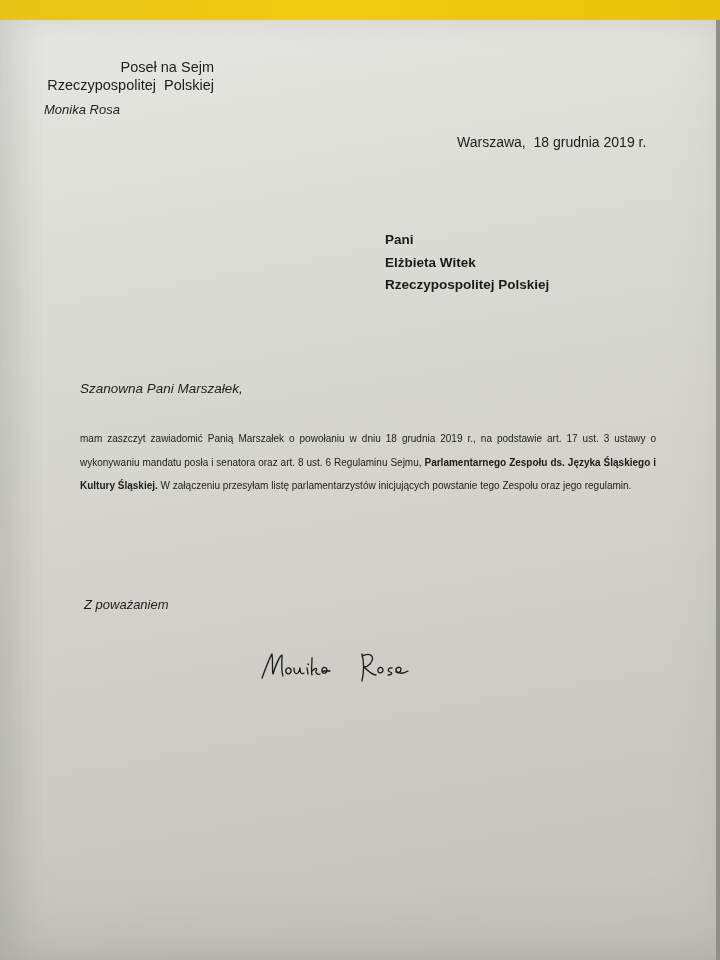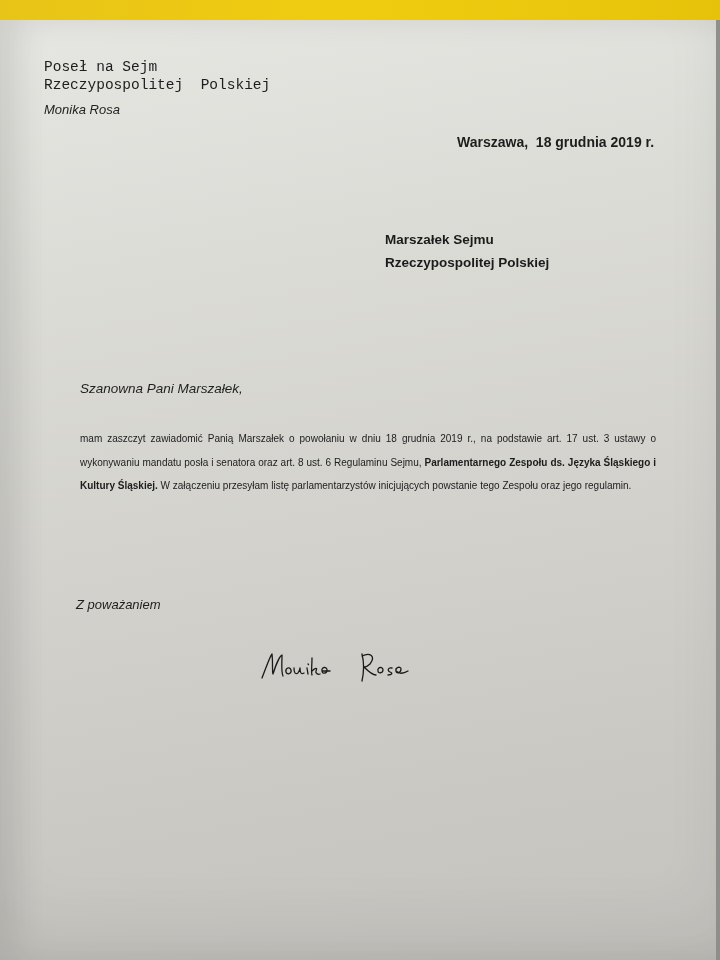--- a/index.html
+++ b/index.html
@@ -17,47 +17,47 @@
       background: linear-gradient(170deg, #e6e6e2 0%, #dcdcd7 25%, #d2d1cc 55%, #c9c8c3 80%, #c4c3be 100%);
       border-right: 2px solid #a9a9a4;
       box-shadow: inset 18px 0 30px rgba(0,0,0,0.08), inset 0 -40px 60px rgba(0,0,0,0.05);
     }
     .edge {
       position: absolute; right: 0; top: 20px; width: 4px; height: 940px;
       background: #8f8e8a;
     }
     .header-org {
       position: absolute; left: 44px; top: 58px; width: 170px;
-      text-align: left; font-family: Liberation Mono, monospace;
+      text-align: right; font-family: Liberation Sans, sans-serif;
       font-size: 14.5px; line-height: 18px; color: #1d1d1d;
     }
     .header-name {
       position: absolute; left: 44px; top: 102px; width: 170px;
       text-align: left; font-style: italic; font-size: 13px; color: #222;
     }
     .date-line {
       position: absolute; left: 457px; top: 134px;
-      font-size: 14px; color: #1d1d1d; white-space: pre; font-weight: bold;
+      font-size: 14px; color: #1d1d1d; white-space: pre;
     }
     .recipient {
       position: absolute; left: 385px; top: 229px;
       font-weight: bold; font-size: 13.5px; line-height: 22.5px; color: #1b1b1b;
     }
     .salutation {
       position: absolute; left: 80px; top: 381px;
       font-style: italic; font-size: 13.5px; color: #1f1f1f; text-align: center;
     }
     .body-text {
       position: absolute; left: 80px; top: 427px; width: 576px;
       font-size: 10px; line-height: 23.5px; color: #1c1c1c;
       text-align: justify;
     }
     .body-text .b { font-weight: bold; }
     .closing {
-      position: absolute; left: 76px; top: 597px;
+      position: absolute; left: 84px; top: 597px;
       font-style: italic; font-size: 13px; color: #1f1f1f;
     }
     .signature {
       position: absolute; left: 258px; top: 644px; width: 170px; height: 50px;
     }
   </style>
 </head>
 <body>
 
 <div class="yellow-strip"></div>
@@ -67,21 +67,22 @@
 
 <div class="header-org">
   <div>Poseł na Sejm</div>
   <div style="white-space:pre;">Rzeczypospolitej  Polskiej</div>
 </div>
 <div class="header-name">Monika Rosa</div>
 
 <div class="date-line">Warszawa,  18 grudnia 2019 r.</div>
 
 <div class="recipient">
-  <div>Marszałek Sejmu</div>
+  <div>Pani</div>
+  <div>Elżbieta Witek</div>
   <div>Rzeczypospolitej Polskiej</div>
 </div>
 
 <div class="salutation">Szanowna Pani Marszałek,</div>
 
 <div class="body-text"><span>mam zaszczyt zawiadomić Panią Marszałek o powołaniu w dniu 18 grudnia 2019 r., na podstawie art. 17 ust. 3 ustawy o wykonywaniu mandatu posła i senatora oraz art. 8 ust. 6 Regulaminu Sejmu, </span><span class="b">Parlamentarnego Zespołu ds. Języka Śląskiego i Kultury Śląskiej.</span><span> W załączeniu przesyłam listę parlamentarzystów inicjujących powstanie tego Zespołu oraz jego regulamin.</span></div>
 
 <div class="closing">Z poważaniem</div>
 
 <div class="signature">

